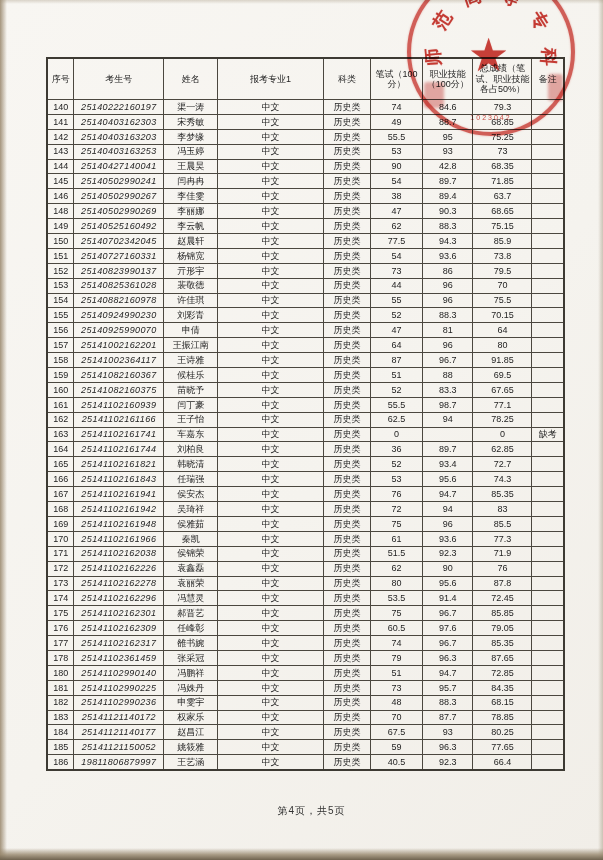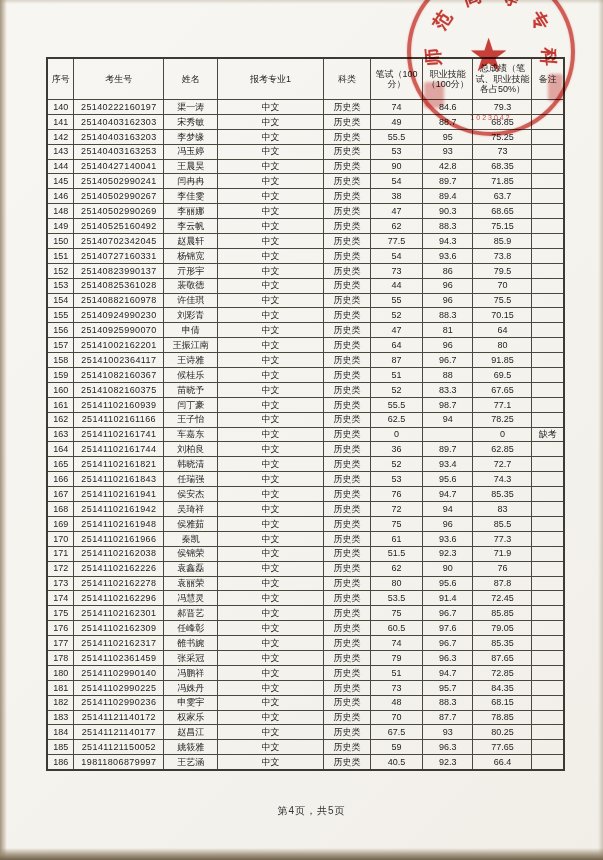--- a/index.html
+++ b/index.html
@@ -23,21 +23,21 @@
     font-size:9px;line-height:1.15;
   }
   table.score th,table.score td{
     border:1px solid #4b473f;
     text-align:center;vertical-align:middle;
     padding:0 1px;overflow:hidden;
     font-weight:normal;color:#232323;
   }
   table.score th{height:40px;font-size:9px;}
   table.score td{height:13.9px;font-size:9px;white-space:nowrap;}
-  table.score td.num{letter-spacing:.4px;font-size:9px;}
+  table.score td.num{letter-spacing:.4px;font-size:9px;font-style:italic;}
   table.score{border:2px solid #3d3a33;}
 
   .footer{
     position:absolute;left:0;top:804px;width:100%;
     text-align:center;font-size:10px;color:#333;letter-spacing:1px;padding-left:10px;
   }
 
   
   .stamp{
     position:absolute;left:407px;top:-32px;width:168px;height:168px;

